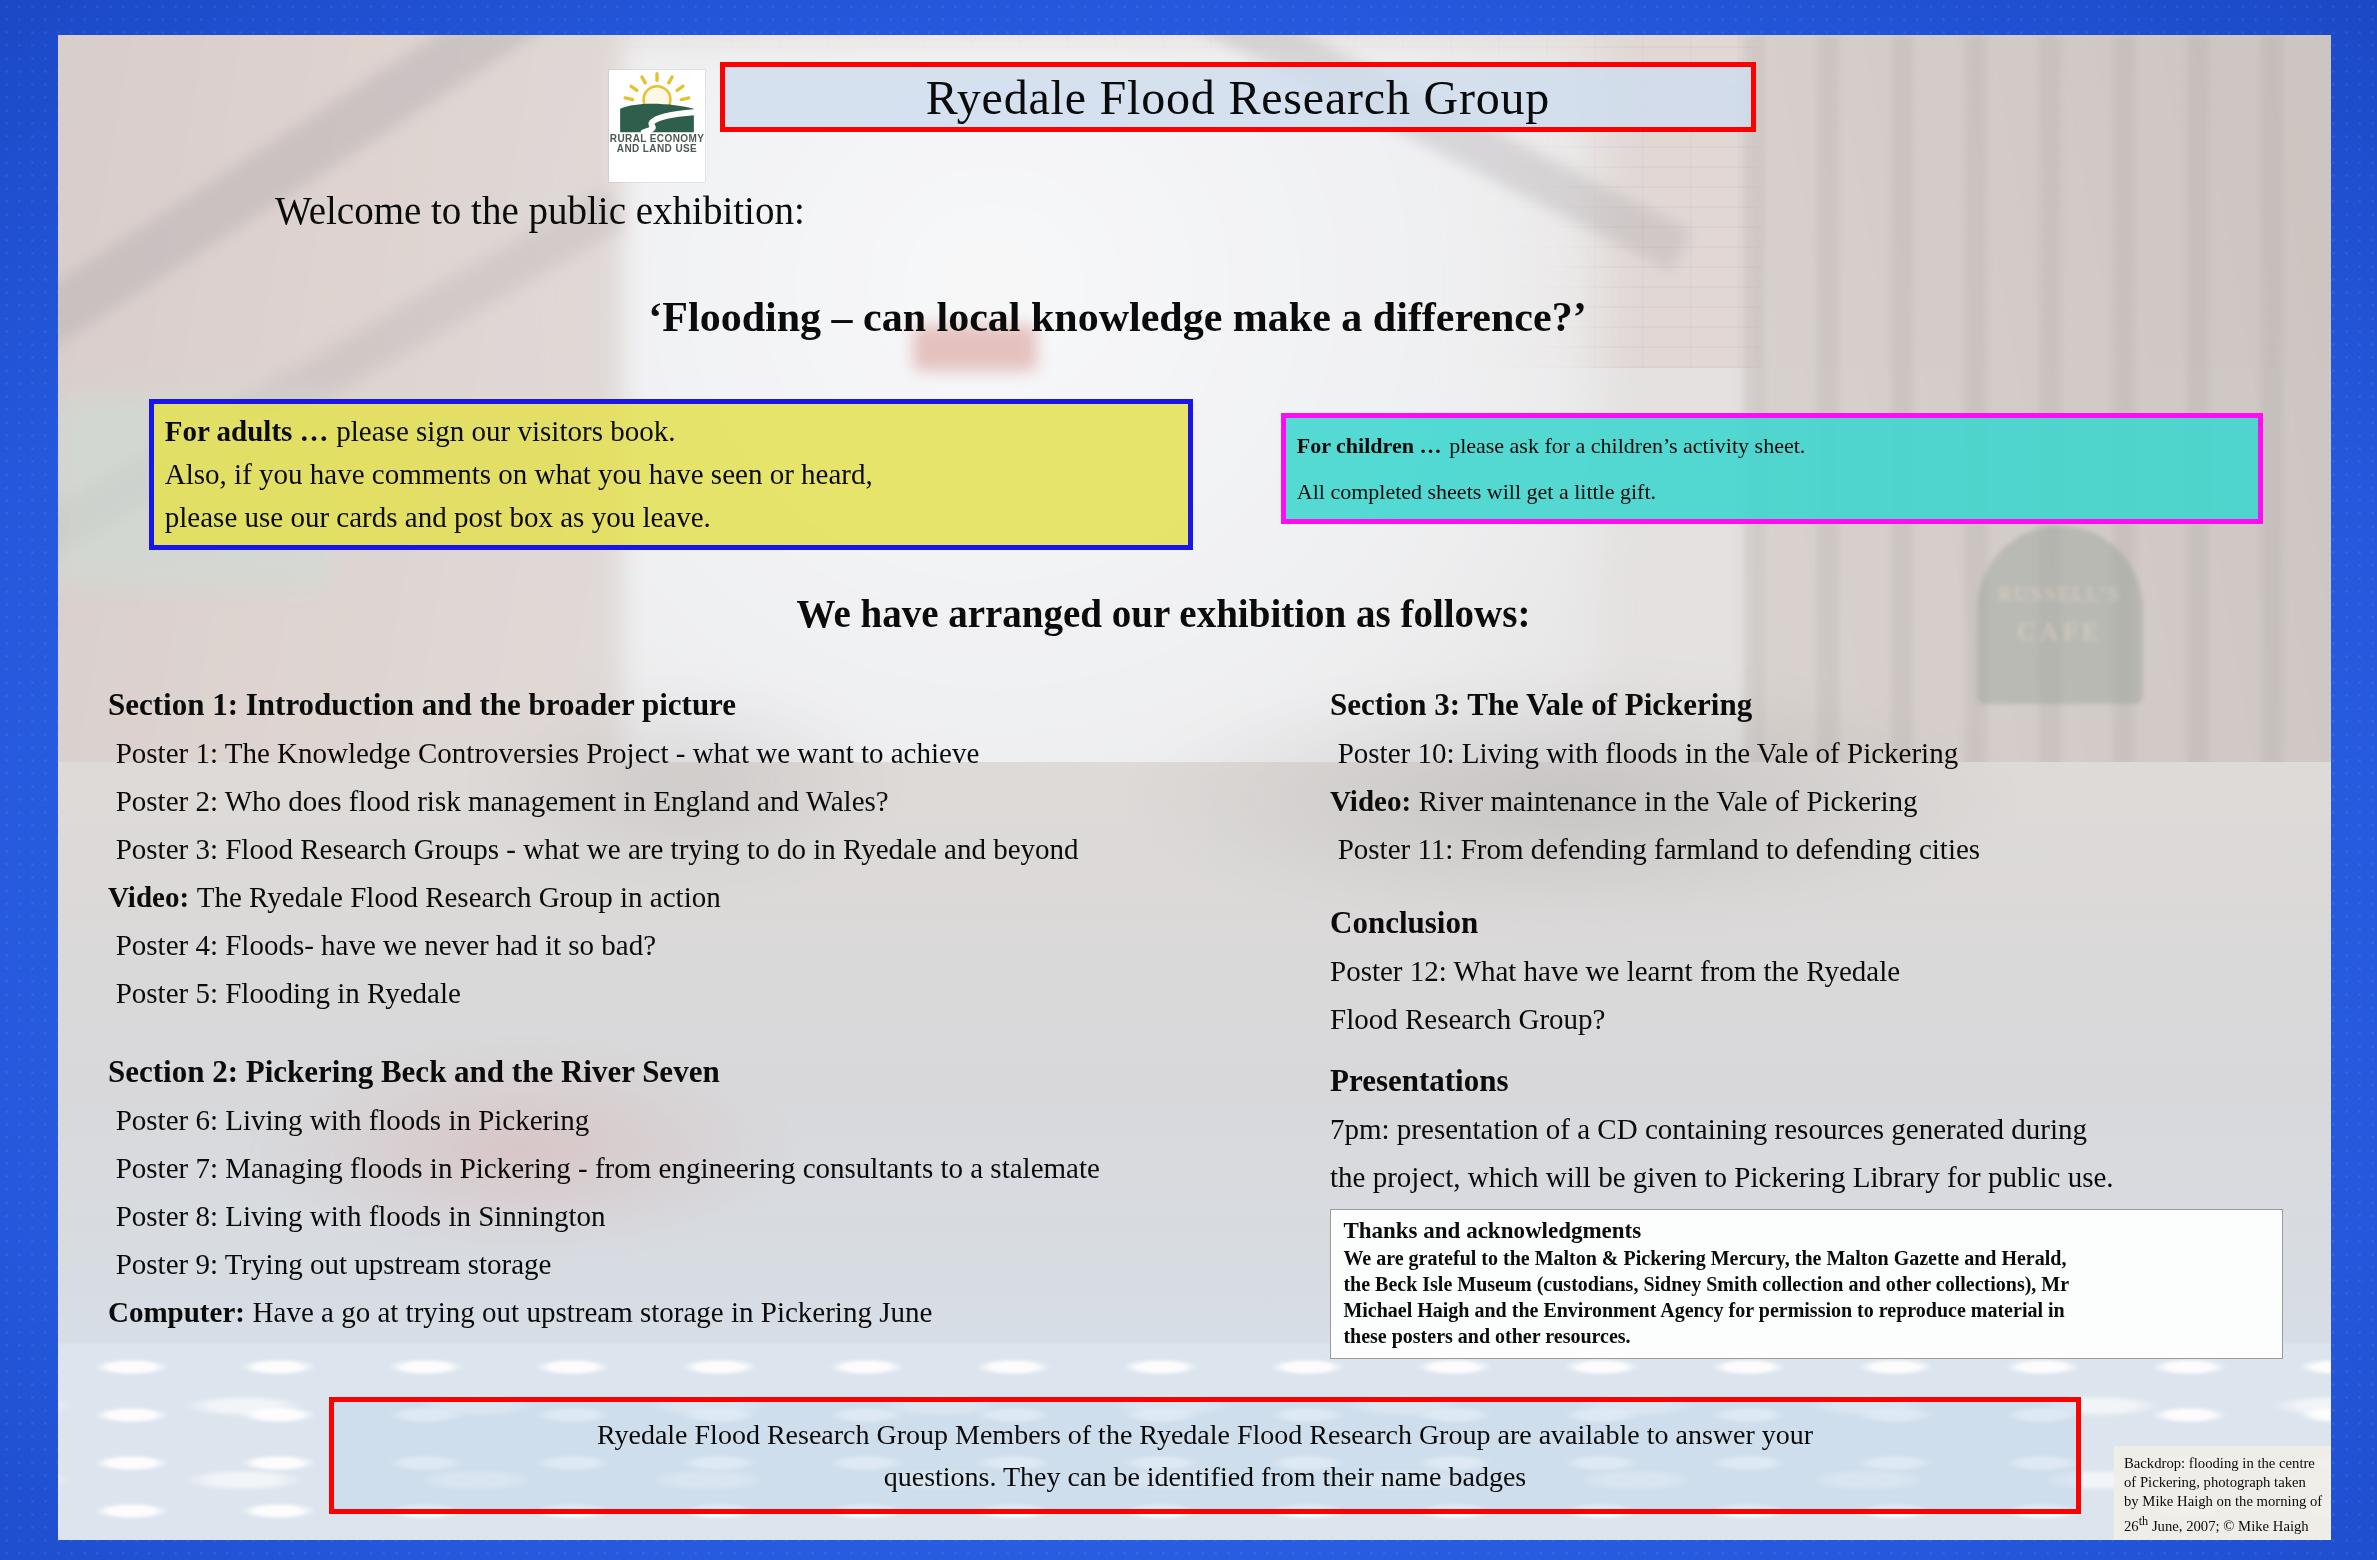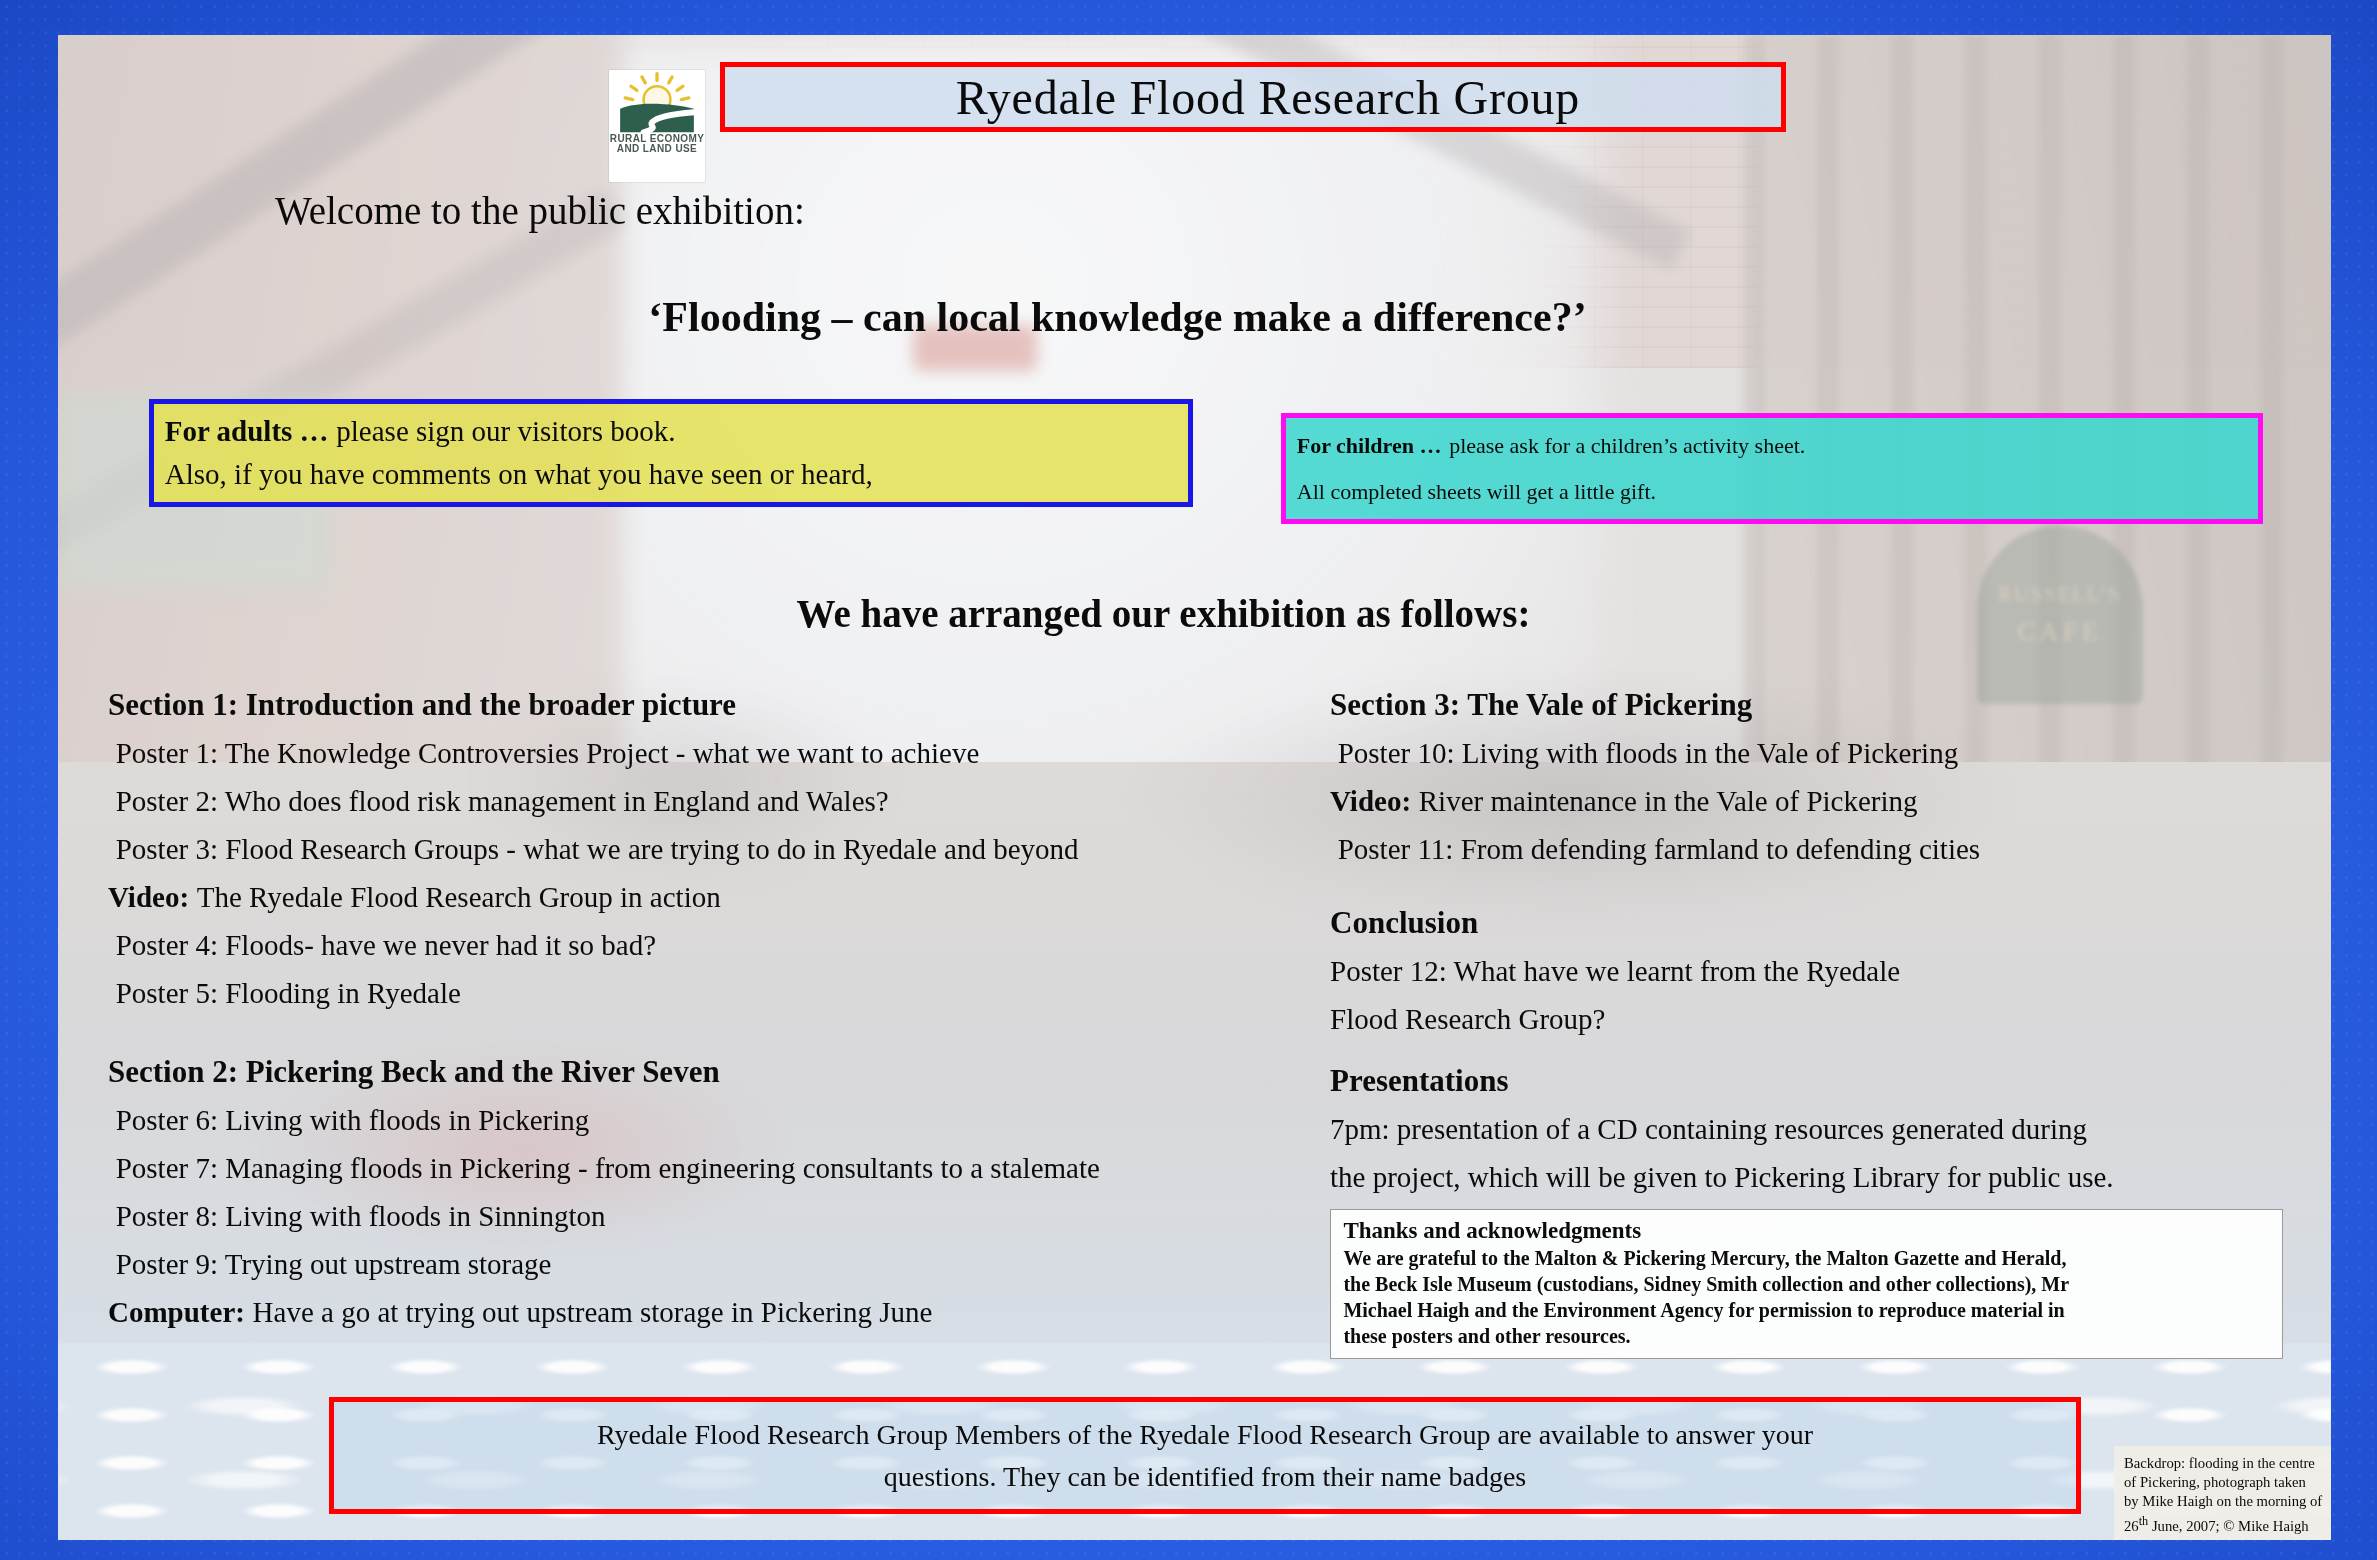--- a/index.html
+++ b/index.html
@@ -70,21 +70,21 @@
   .cafe .l2{font-size:26px;letter-spacing:4.6px;color:#cdbd8e;margin-top:10.8px;}
   .wash{inset:0;background:rgba(255,255,255,.36);}
   
   .c{position:absolute;z-index:5;}
   .logo{left:551px;top:35px;width:96px;height:112px;background:#fff;text-align:center;
     box-shadow:0 0 0 0.8px rgba(0,0,0,.08);}
   .logo svg{display:block;margin:1.5px auto 0;}
   .logo .cap{font-family:"Liberation Sans", sans-serif;font-size:10px;line-height:10.8px;
     font-weight:bold;color:#4a5a50;letter-spacing:0.4px;}
   .title-box{left:662px;top:27px;width:1026px;height:60px;border:5.4px solid #ff0000;
-    background:rgba(206,221,238,.82);display:flex;align-items:center;justify-content:center;padding-left:30px;}
+    background:rgba(206,221,238,.82);display:flex;align-items:center;justify-content:center;}
   .title-box .t{font-size:48px;letter-spacing:0.8px;}
   .welcome{left:217px;top:153px;font-size:39px;}
   .flooding{left:-77px;top:258px;width:2273px;text-align:center;font-size:42px;font-weight:bold;}
   .adults{left:91px;top:364px;width:1012px;border:5.4px solid #1a16e8;background:rgba(228,225,82,.85);
     padding:6.2px 10.8px;font-size:29px;line-height:43px;}
   .children{left:1223px;top:378px;width:950px;border:5.4px solid #ff0cf0;background:rgba(62,214,206,.88);
     padding:4.6px 10.8px;font-size:22px;line-height:46px;}
   .bld{font-weight:bold;margin-right:7.7px;}
   .arranged{left:-31px;top:556px;width:2273px;text-align:center;font-size:39px;font-weight:bold;}
   .col{top:646px;}
@@ -156,20 +156,21 @@
   <div class="c title-box">
     <div class="t">Ryedale Flood Research Group</div>
   </div>
 
   <div class="c welcome">Welcome to the public exhibition:</div>
   <div class="c flooding">‘Flooding – can local knowledge make a difference?’</div>
 
   <div class="c adults">
     <div><span class="bld">For adults …</span><span>please sign our visitors book.</span></div>
     <div>Also, if you have comments on what you have seen  or heard,</div>
+    <div>please use our cards and post box as you leave.</div>
   </div>
 
   <div class="c children">
     <div><span class="bld">For children …</span><span>please ask for a children’s activity sheet.</span></div>
     <div>All completed sheets will get a little gift.</div>
   </div>
 
   <div class="c arranged">We have arranged our exhibition as follows:</div>
 
   <div class="c col col-left">

